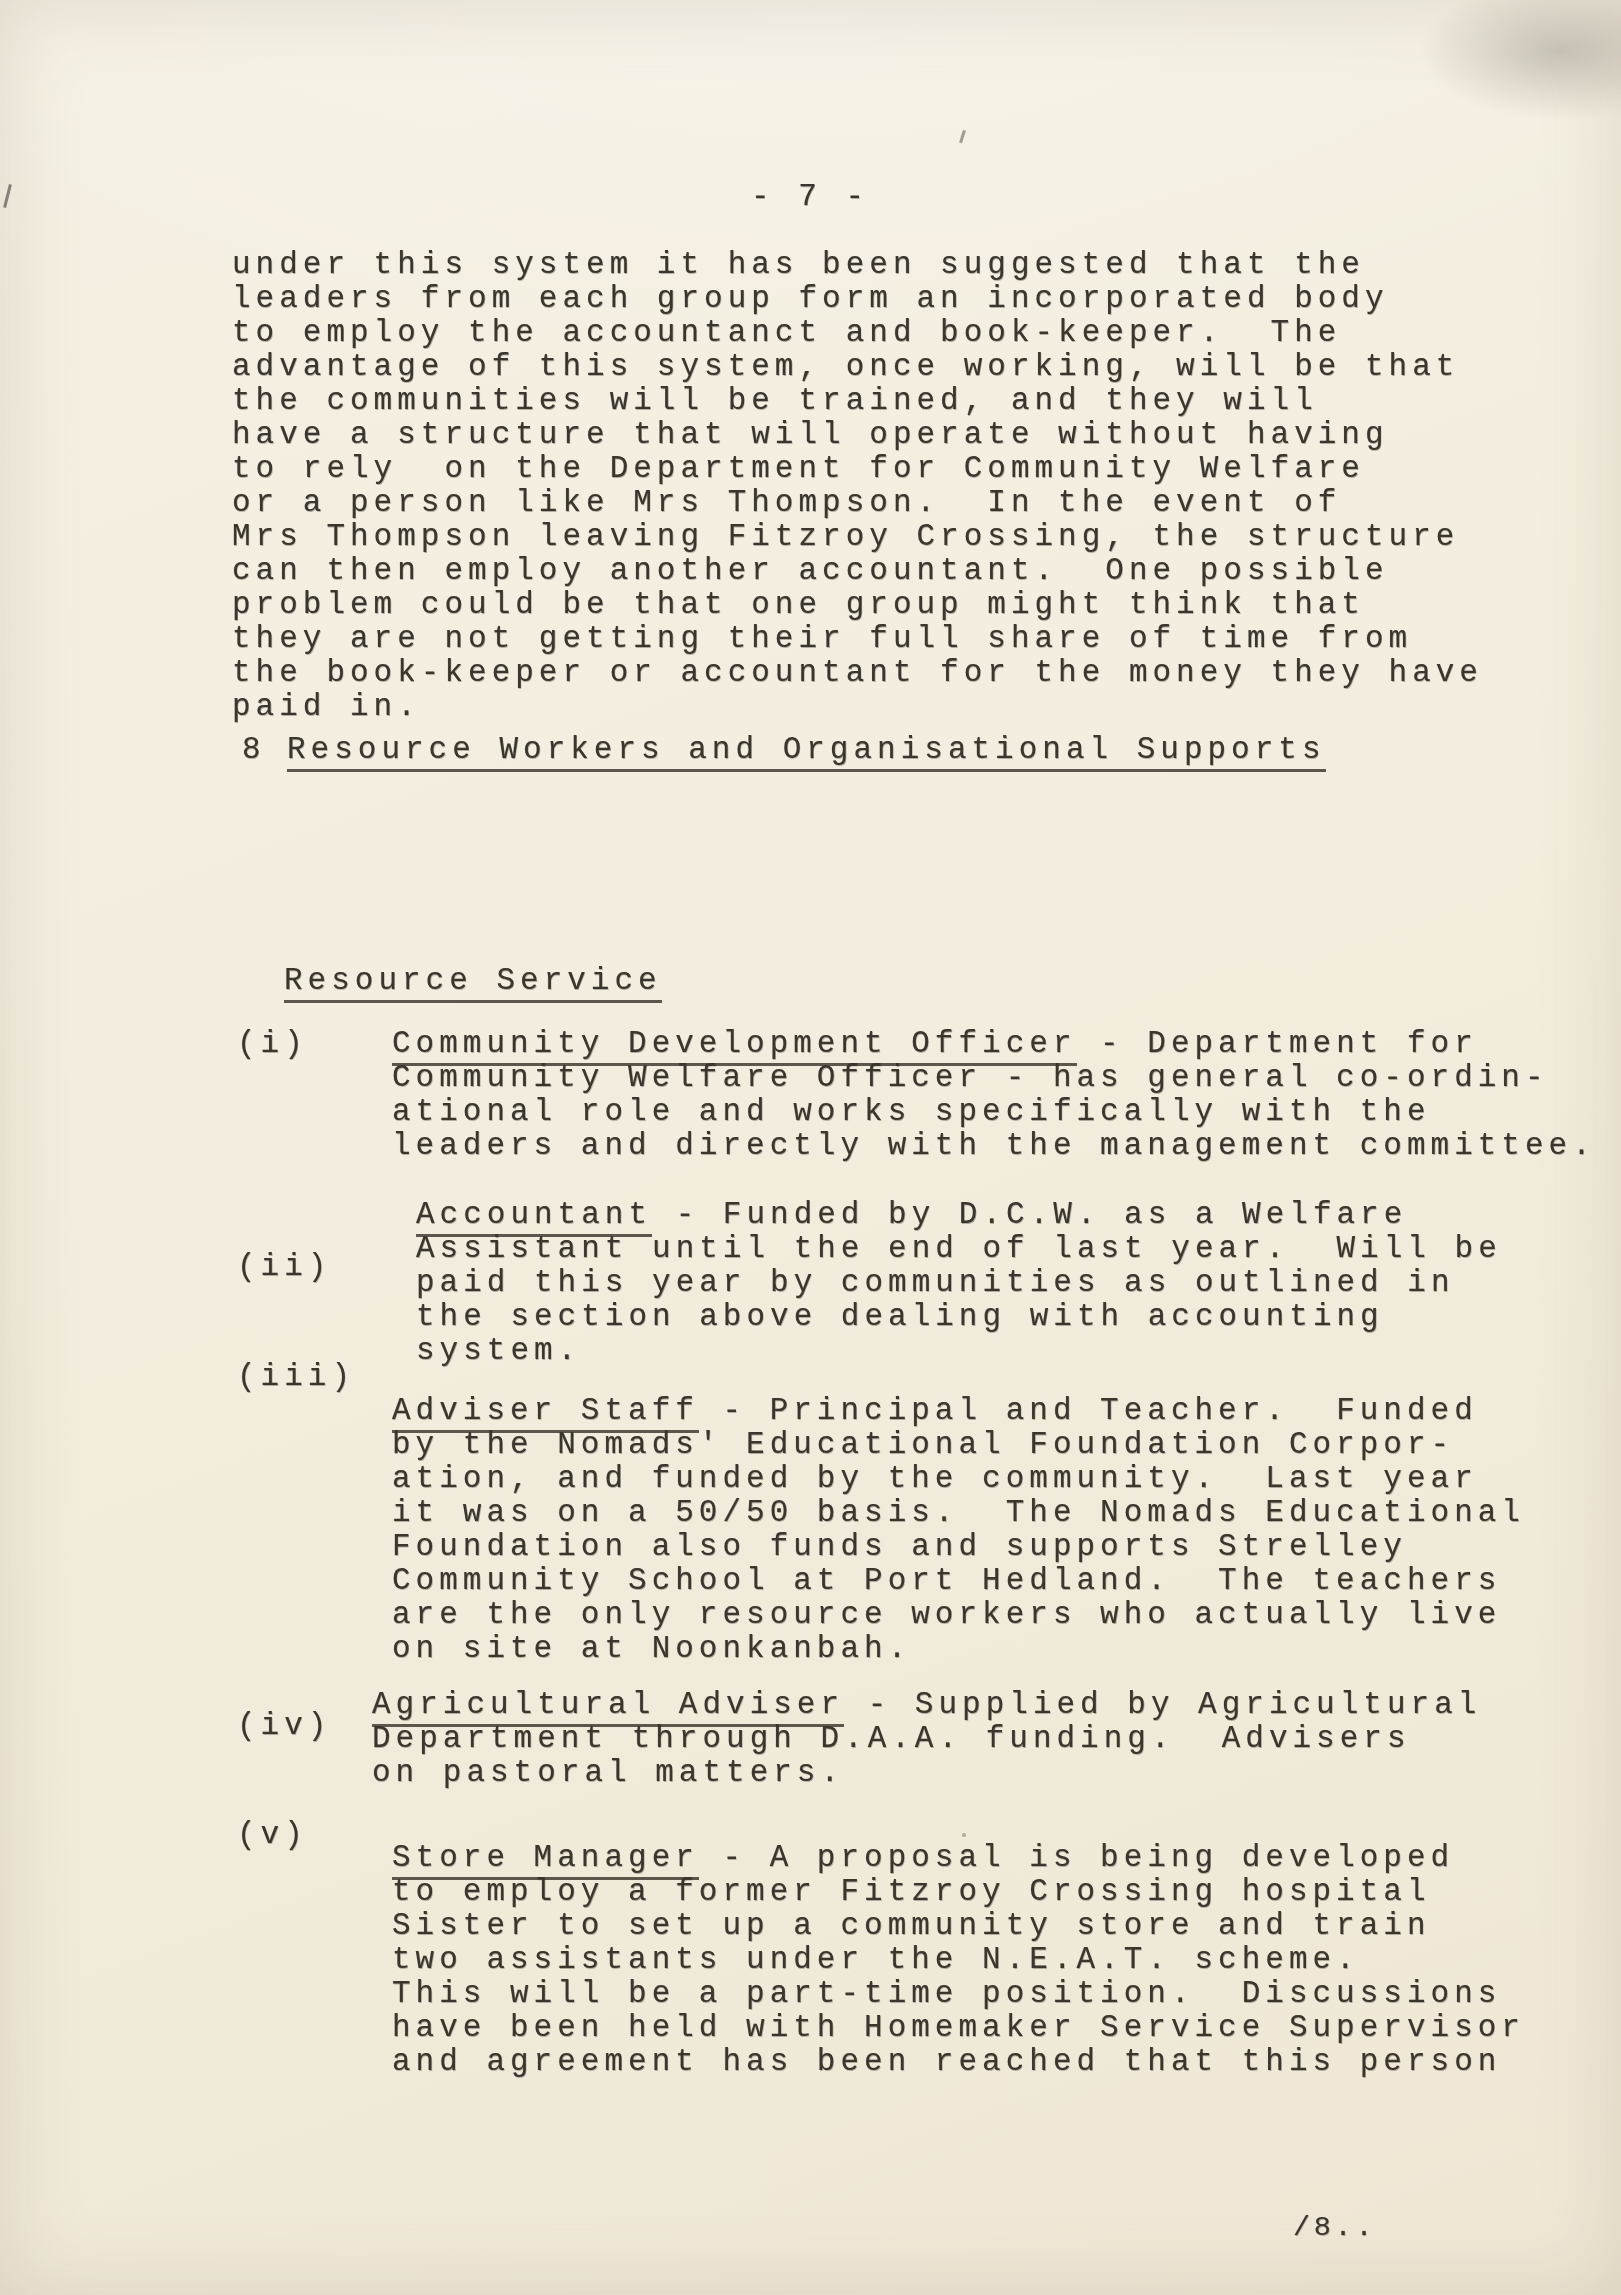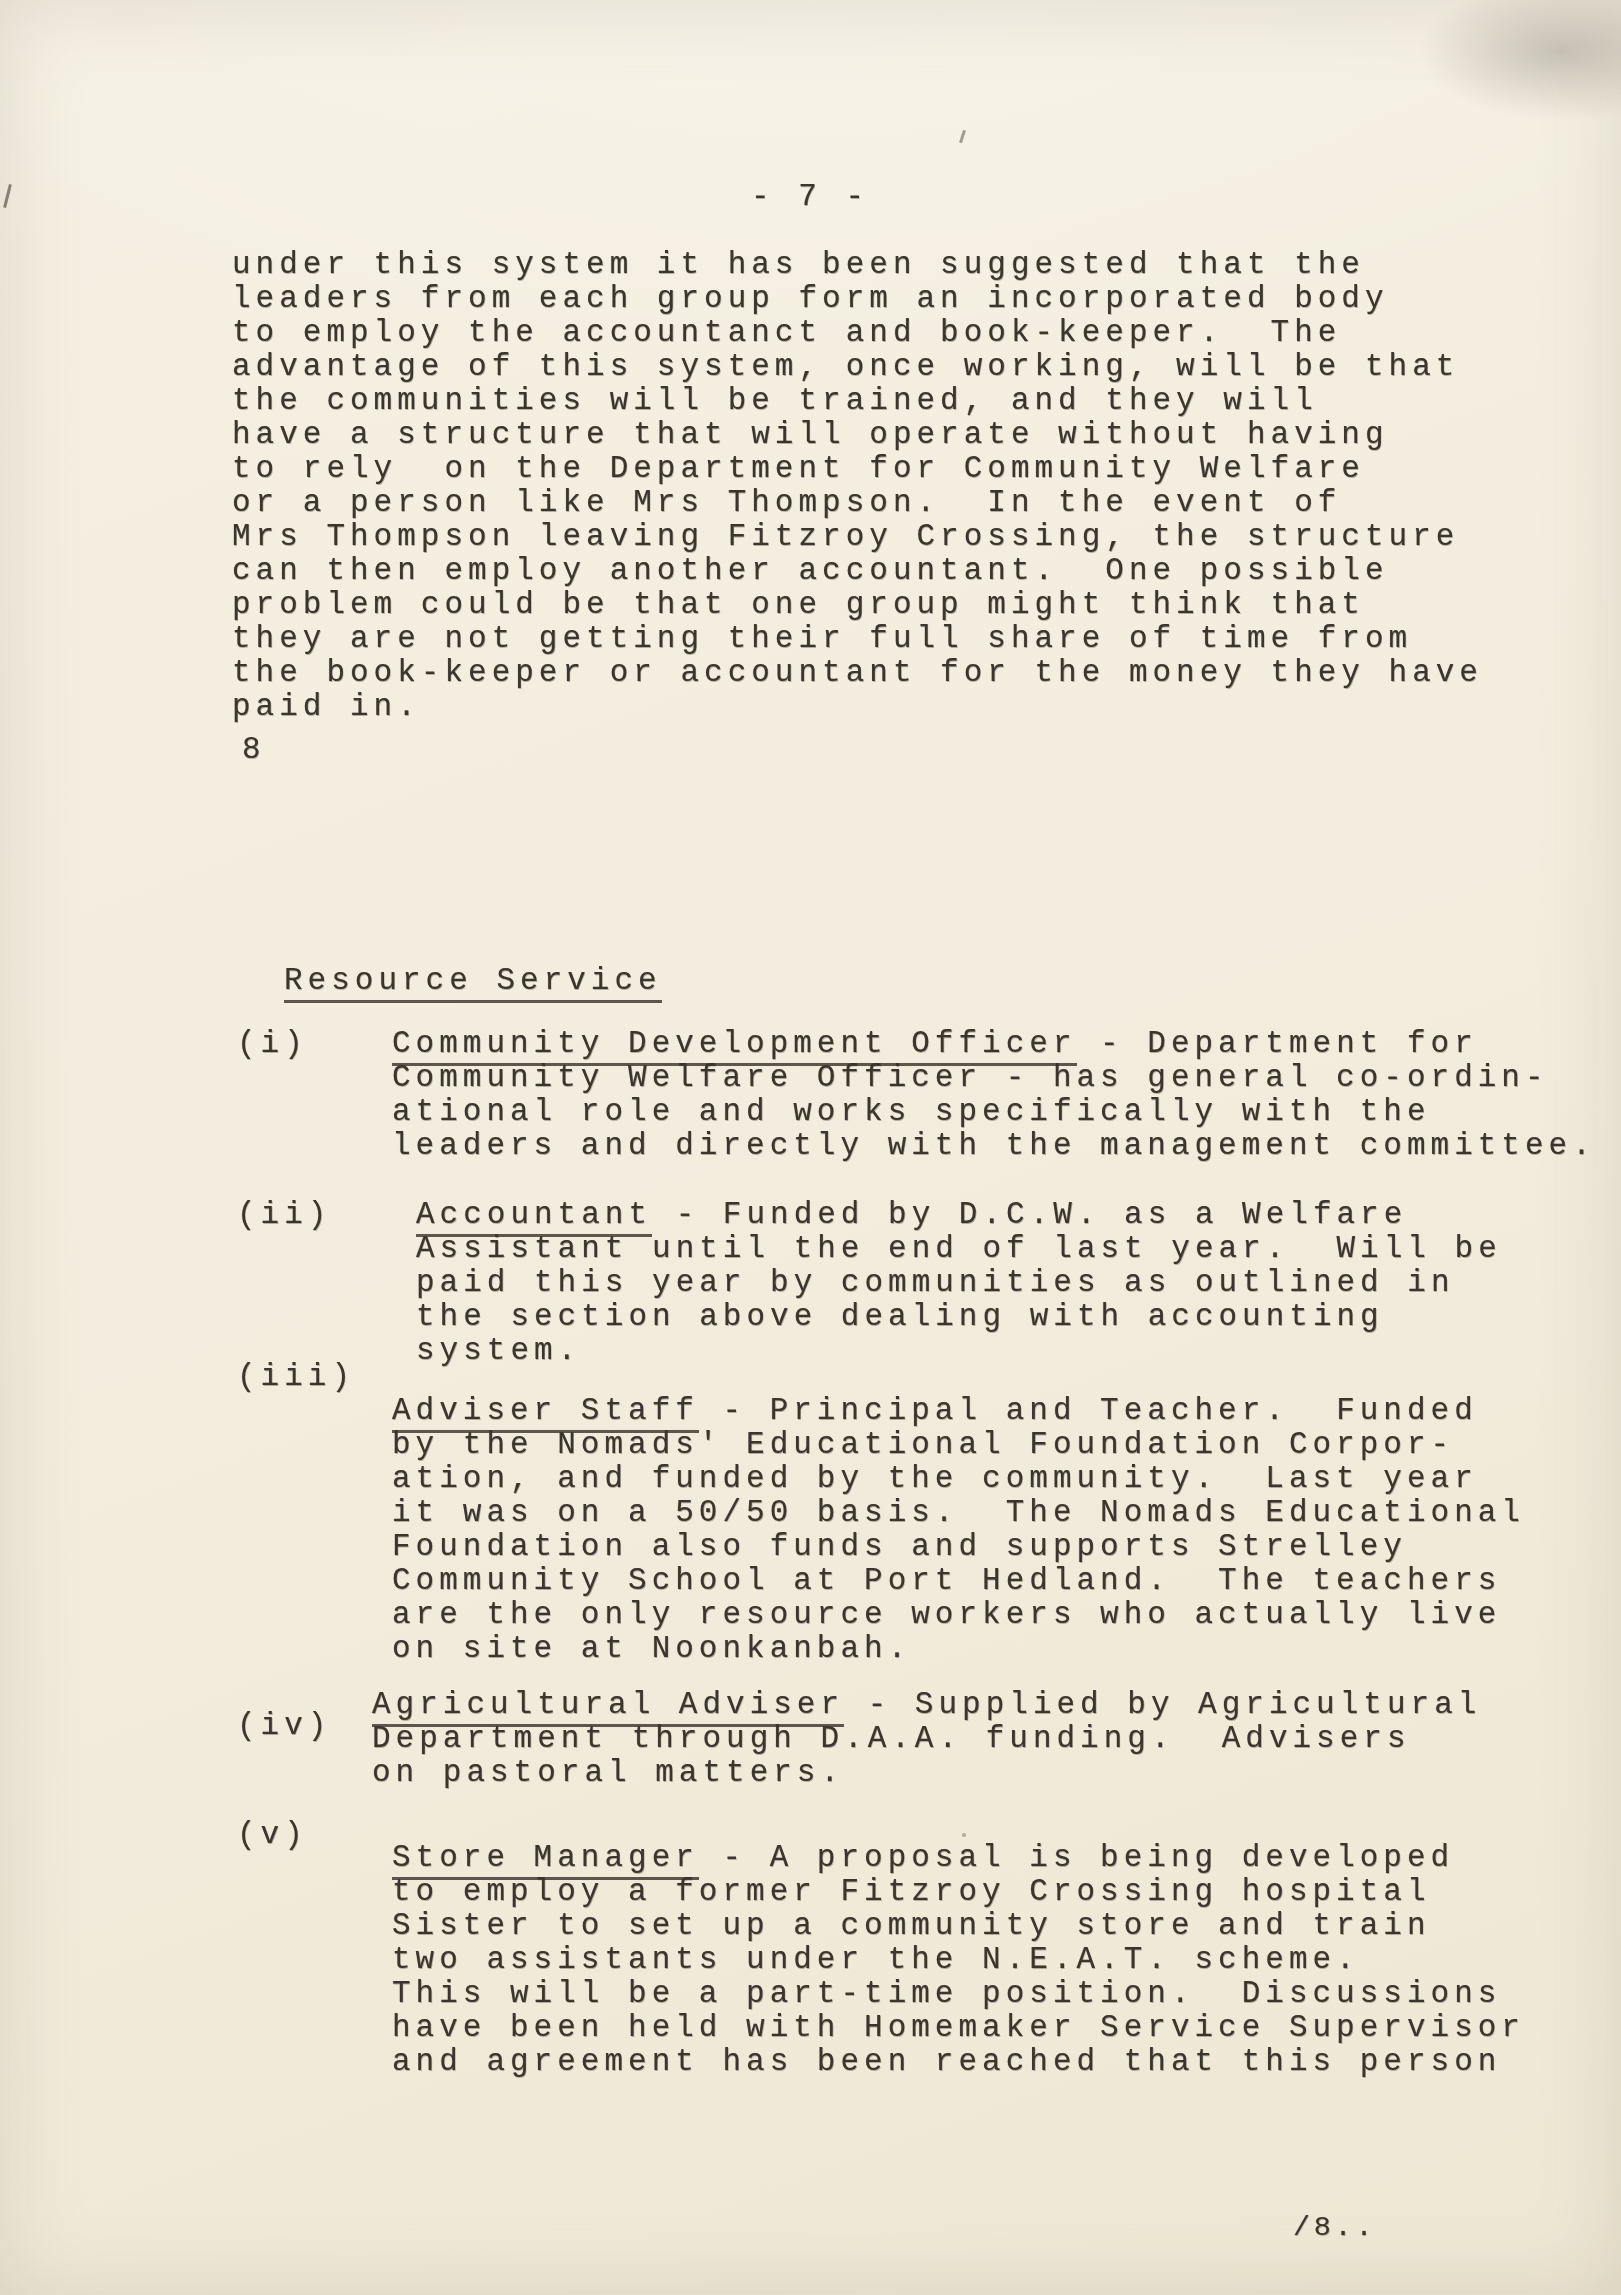--- a/index.html
+++ b/index.html
@@ -76,34 +76,35 @@
 to rely  on the Department for Community Welfare
 or a person like Mrs Thompson.  In the event of
 Mrs Thompson leaving Fitzroy Crossing, the structure
 can then employ another accountant.  One possible
 problem could be that one group might think that
 they are not getting their full share of time from
 the book-keeper or accountant for the money they have
 paid in.</div>
 
   <div class="txt" style="left:242px; top:733px;">8</div>
+  <div class="txt" style="left:287px; top:733px;"><span class="u">Resource Workers and Organisational Supports</span></div>
 
 
   <div class="txt" style="left:284px; top:964px;"><span class="u">Resource Service</span></div>
 
   <div>
     <div class="txt" style="left:237px; top:1027px;">(i)</div>
     <div class="txt" style="left:392px; top:1027px;"><span class="u">Community Development Officer</span><span> - Department for
 Community Welfare Officer - has general co-ordin-
 ational role and works specifically with the
 leaders and directly with the management committee.</span></div>
   </div>
 
   <div>
-    <div class="txt" style="left:237px; top:1198px;">(ii)</div>
+    <div class="txt" style="left:237px; top:1250px;">(ii)</div>
     <div class="txt" style="left:416px; top:1198px;"><span class="u">Accountant</span><span> - Funded by D.C.W. as a Welfare
 Assistant until the end of last year.  Will be
 paid this year by communities as outlined in
 the section above dealing with accounting
 system.</span></div>
   </div>
 
   <div>
     <div class="txt" style="left:237px; top:1334px;margin-top:26px;">(iii)</div>
     <div class="txt" style="left:392px; top:1394px;"><span class="u">Adviser Staff</span><span> - Principal and Teacher.  Funded

